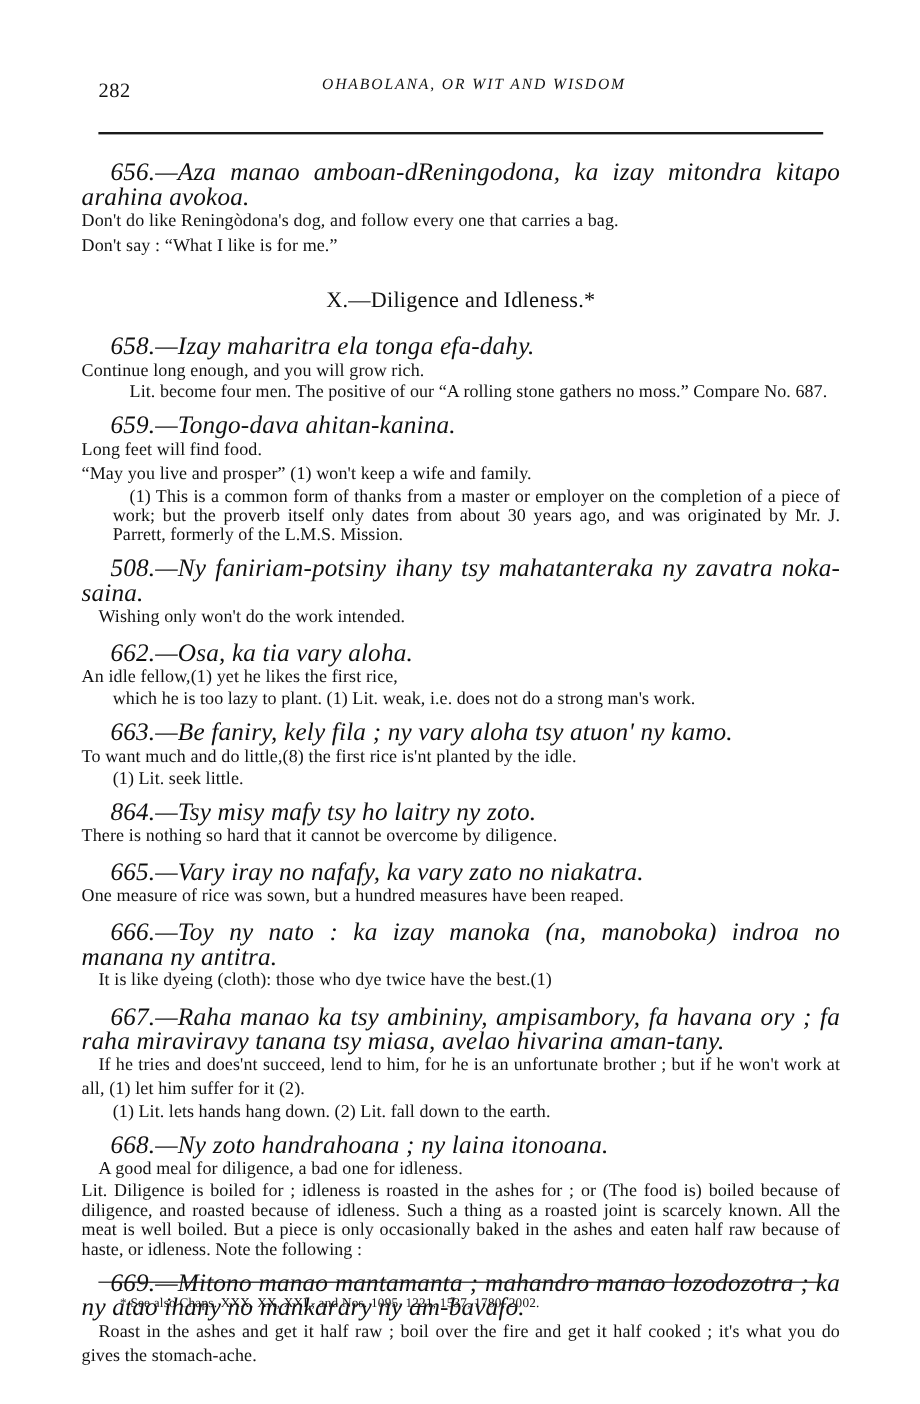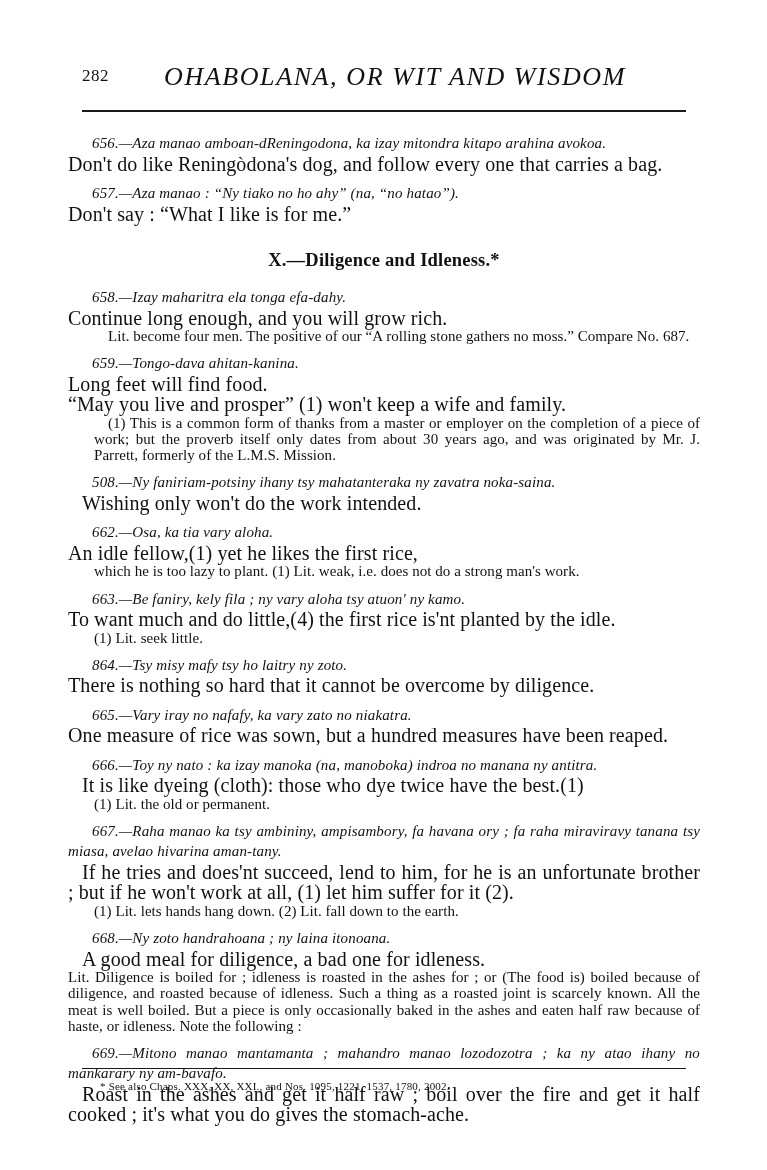--- a/index.html
+++ b/index.html
@@ -37,21 +37,21 @@
     font-family: "Liberation Serif", serif;
     letter-spacing: 0.5px;
   }
   .runhead-title {
     position: absolute;
     left: 0;
     top: 0;
     width: 604px;
     text-align: center;
     font-style: italic;
-    font-size: 26px;
+    font-size: 13px;
     letter-spacing: 1.6px;
     padding-left: 22px;
     box-sizing: border-box;
   }
   
   .rule-top {
     position: absolute;
     left: 82px;
     top: 110px;
     width: 604px;
@@ -73,30 +73,30 @@
     top: 124px;
     width: 632px;
   }
   
   p {
     margin: 0;
     padding: 0;
   }
   .mg {
     font-style: italic;
-    font-size: 15px;
+    font-size: 21px;
     line-height: 20.5px;
     text-indent: 24px;
     text-align: justify;
     letter-spacing: 0.15px;
     margin-top: 9px;
   }
   
   .en {
-    font-size: 20px;
+    font-size: 15px;
     line-height: 20.5px;
     text-align: justify;
     letter-spacing: 0.1px;
     text-indent: 0;
   }
   .en.ind {
     text-indent: 14px;
   }
   
   .note {
@@ -108,21 +108,21 @@
   .note.ind {
     text-indent: 26px;
   }
   .note.ind2 {
     padding-left: 26px;
     text-indent: 14px;
   }
   
   .sec-head {
     text-align: center;
-    font-weight: bold;
+    font-weight: normal;
     font-size: 18.5px;
     letter-spacing: 0.2px;
     margin-top: 26px;
     margin-bottom: 16px;
   }
   
   .footnote {
     position: absolute;
     left: 82px;
     top: 1078px;
@@ -143,21 +143,20 @@
     <span class="runhead-title">OHABOLANA, OR WIT AND WISDOM</span>
   </div>
 
   <div class="rule-top"></div>
 
   <div class="col">
 
     <p class="mg">656.—Aza manao amboan-dReningodona, ka izay mitondra kitapo arahina avokoa.</p>
     <p class="en">Don't do like Reningòdona's dog, and follow every one that carries a bag.</p>
 
-    <p class="mg">657.—Aza manao : “Ny tiako no ho ahy” (na, “no hatao”).</p>
     <p class="en">Don't say : “What I like is for me.”</p>
 
     <p class="sec-head">X.—Diligence and Idleness.*</p>
 
     <p class="mg">658.—Izay maharitra ela tonga efa-dahy.</p>
     <p class="en">Continue long enough, and you will grow rich.</p>
     <p class="note ind2">Lit. become four men.   The positive of our “A rolling stone gathers no moss.”  Compare No. 687.</p>
 
     <p class="mg">659.—Tongo-dava ahitan-kanina.</p>
     <p class="en">Long feet will find food.</p>
@@ -166,32 +165,31 @@
     <p class="note ind2">(1)  This is a common form of thanks from a master or employer on the completion of a piece of work; but the proverb itself only dates from about 30 years ago, and was originated by Mr. J. Parrett, formerly of the L.M.S. Mission.</p>
 
     <p class="mg">508.—Ny faniriam-potsiny ihany tsy mahatanteraka ny zavatra noka-saina.</p>
     <p class="en ind">Wishing only won't do the work intended.</p>
 
     <p class="mg">662.—Osa, ka tia vary aloha.</p>
     <p class="en">An idle fellow,(1) yet he likes the first rice,</p>
     <p class="note ind">which he is too lazy to plant.   (1)   Lit. weak, i.e. does not do a strong man's work.</p>
 
     <p class="mg">663.—Be faniry, kely fila ; ny vary aloha tsy atuon' ny kamo.</p>
-    <p class="en">To want much and do little,(4) the first rice is'nt planted by the idle.</p>
+    <p class="en">To want much and do little,(8) the first rice is'nt planted by the idle.</p>
     <p class="note ind">(1) Lit. seek little.</p>
 
     <p class="mg">864.—Tsy misy mafy tsy ho laitry ny zoto.</p>
     <p class="en">There is nothing so hard that it cannot be overcome by diligence.</p>
 
     <p class="mg">665.—Vary iray no nafafy, ka vary zato no niakatra.</p>
     <p class="en">One measure of rice was sown, but a hundred measures have been reaped.</p>
 
     <p class="mg">666.—Toy ny nato : ka izay manoka (na, manoboka) indroa no manana ny antitra.</p>
     <p class="en ind">It is like dyeing (cloth): those who dye twice have the best.(1)</p>
-    <p class="note ind">(1) Lit. the old or permanent.</p>
 
     <p class="mg">667.—Raha manao ka tsy ambininy, ampisambory, fa havana ory ; fa raha miraviravy tanana tsy miasa, avelao hivarina aman-tany.</p>
     <p class="en ind">If he tries and does'nt succeed, lend to him, for he is an unfortunate brother ; but if he won't work at all, (1) let him suffer for it (2).</p>
     <p class="note ind">(1) Lit. lets hands hang down.   (2) Lit. fall down to the earth.</p>
 
     <p class="mg">668.—Ny zoto handrahoana ; ny laina itonoana.</p>
     <p class="en ind">A good meal for diligence, a bad one for idleness.</p>
     <p class="note">Lit. Diligence is boiled for ; idleness is roasted in the ashes for ; or (The food is) boiled because of diligence, and roasted because of idleness.  Such a thing as a roasted joint is scarcely known.   All the meat is well boiled.   But a piece is only occasionally baked in the ashes and eaten half raw because of haste, or idleness.   Note the following :</p>
 
     <p class="mg">669.—Mitono manao mantamanta ; mahandro manao lozodozotra ; ka ny atao ihany no mankarary ny am-bavafo.</p>

